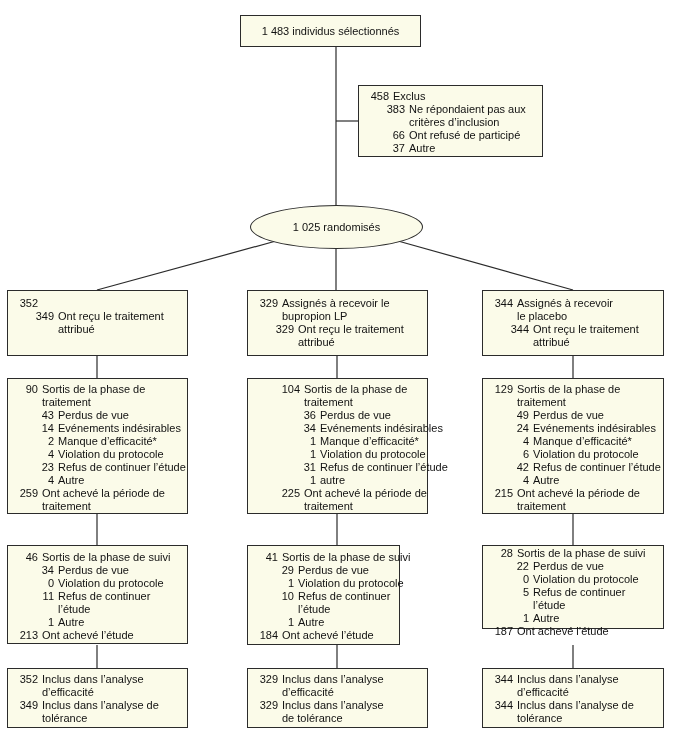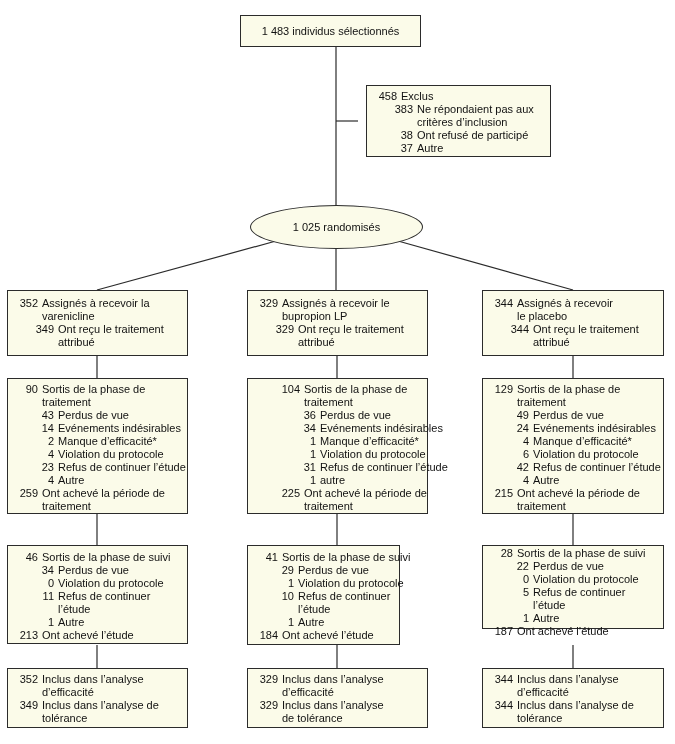--- a/index.html
+++ b/index.html
@@ -69,49 +69,47 @@
       <line x1="97" y1="645" x2="97" y2="668"></line>
       <line x1="337" y1="645" x2="337" y2="668"></line>
       <line x1="573" y1="645" x2="573" y2="668"></line>
     </g>
   </svg>
 
   <div class="box centered" style="left:240px; top:15px; width:181px; height:32px;">
     <span>1 483 individus sélectionnés</span>
   </div>
 
-  <div class="box" style="left:358px; top:85px; width:185px; height:72px;margin-left:8px;">
+  <div class="box" style="left:358px; top:85px; width:185px; height:72px;">
       <div class="line">
         <span class="num">458</span>
         <span class="txt">Exclus</span>
       </div>
       <div class="line ind1">
         <span class="num">383</span>
         <span class="txt">Ne répondaient pas aux
 critères d’inclusion</span>
       </div>
       <div class="line ind1">
-        <span class="num">38</span>
+        <span class="num">66</span>
         <span class="txt">Ont refusé de participé</span>
       </div>
       <div class="line ind1">
         <span class="num">37</span>
         <span class="txt">Autre</span>
       </div>
     </div>
 
   <div class="box centered ellipse" style="left:250px; top:205px; width:173px; height:44px;">
     <span>1 025 randomisés</span>
   </div>
 
   <div class="box" style="left:7px;   top:290px; width:181px; height:66px; padding-top:6px;">
       <div class="line">
         <span class="num">352</span>
-        <span class="txt">Assignés à recevoir la
-varenicline</span>
       </div>
       <div class="line ind1">
         <span class="num">349</span>
         <span class="txt">Ont reçu le traitement
 attribué</span>
       </div>
     </div>
   <div class="box" style="left:247px; top:290px; width:181px; height:66px; padding-top:6px;">
       <div class="line">
         <span class="num">329</span>

